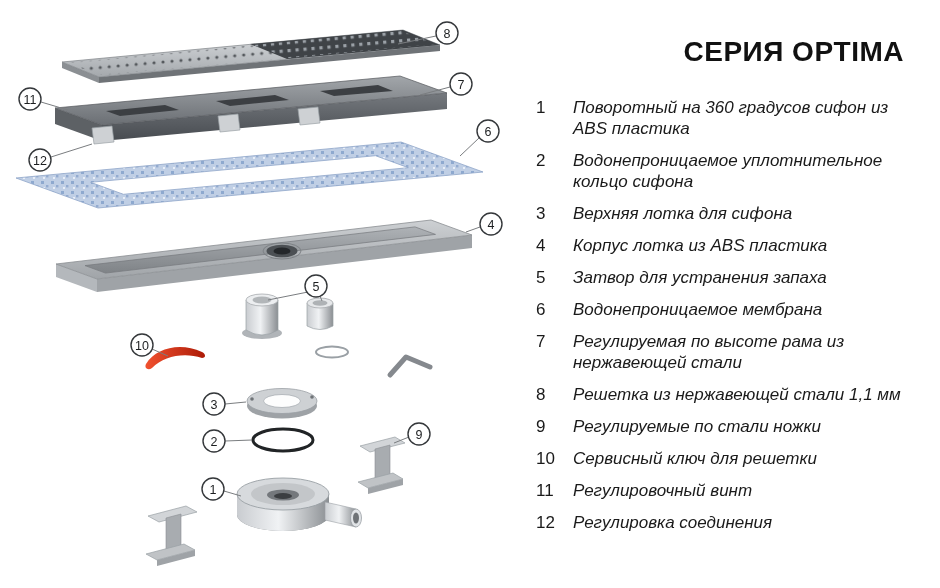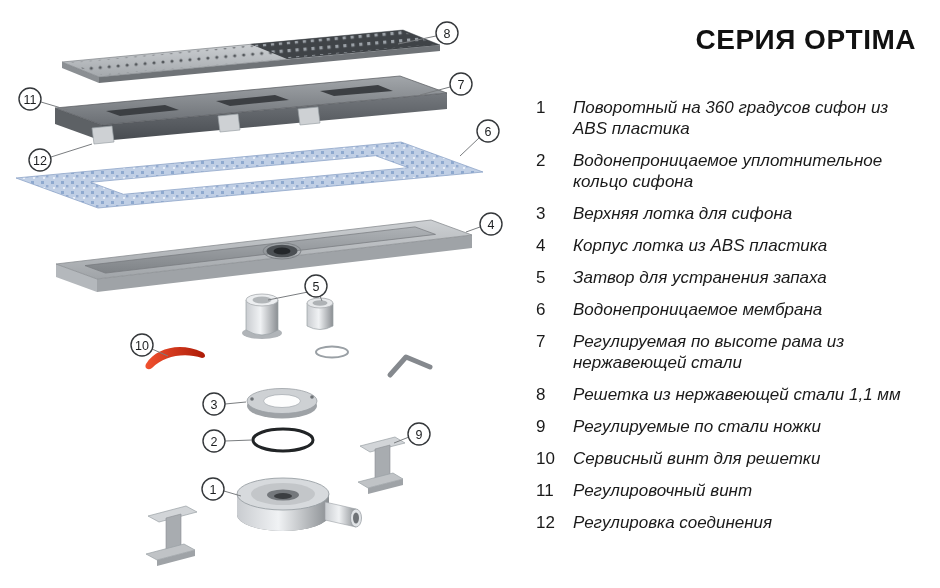--- a/index.html
+++ b/index.html
@@ -2,21 +2,21 @@
 <html><head>
 <meta charset="utf-8">
 <style>
   html,body{margin:0;padding:0;background:#ffffff;}
   body{
     width:940px;height:588px;position:relative;overflow:hidden;
     font-family:"Liberation Sans", sans-serif;color:#1a1a1a;
   }
   .stage{position:absolute;left:0;top:0;width:520px;height:588px;}
   .title{
-    position:absolute;top:24px;right:24px;margin:0;
+    position:absolute;top:24px;right:24px;margin:12px;
     font-size:28px;font-weight:600;letter-spacing:.5px;color:#111;
   }
   .legend{
     position:absolute;left:536px;top:97px;width:384px;
     display:flex;flex-direction:column;gap:11px;
   }
   .row{display:flex;align-items:flex-start;font-size:17px;line-height:21px;}
   .num{flex:none;width:37px;}
   .txt{flex:1;font-style:italic;}
   svg text.callout{font-family:"Liberation Sans",sans-serif;font-size:12.5px;fill:#1c1e20;}
@@ -258,21 +258,21 @@
   <div class="row">
     <span class="num">8</span>
     <span class="txt">Решетка из нержавеющей стали 1,1 мм</span>
   </div>
   <div class="row">
     <span class="num">9</span>
     <span class="txt">Регулируемые по стали ножки</span>
   </div>
   <div class="row">
     <span class="num">10</span>
-    <span class="txt">Сервисный винт для решетки</span>
+    <span class="txt">Сервисный ключ для решетки</span>
   </div>
   <div class="row">
     <span class="num">11</span>
     <span class="txt">Регулировочный винт</span>
   </div>
   <div class="row">
     <span class="num">12</span>
     <span class="txt">Регулировка соединения</span>
   </div>
 </div>

